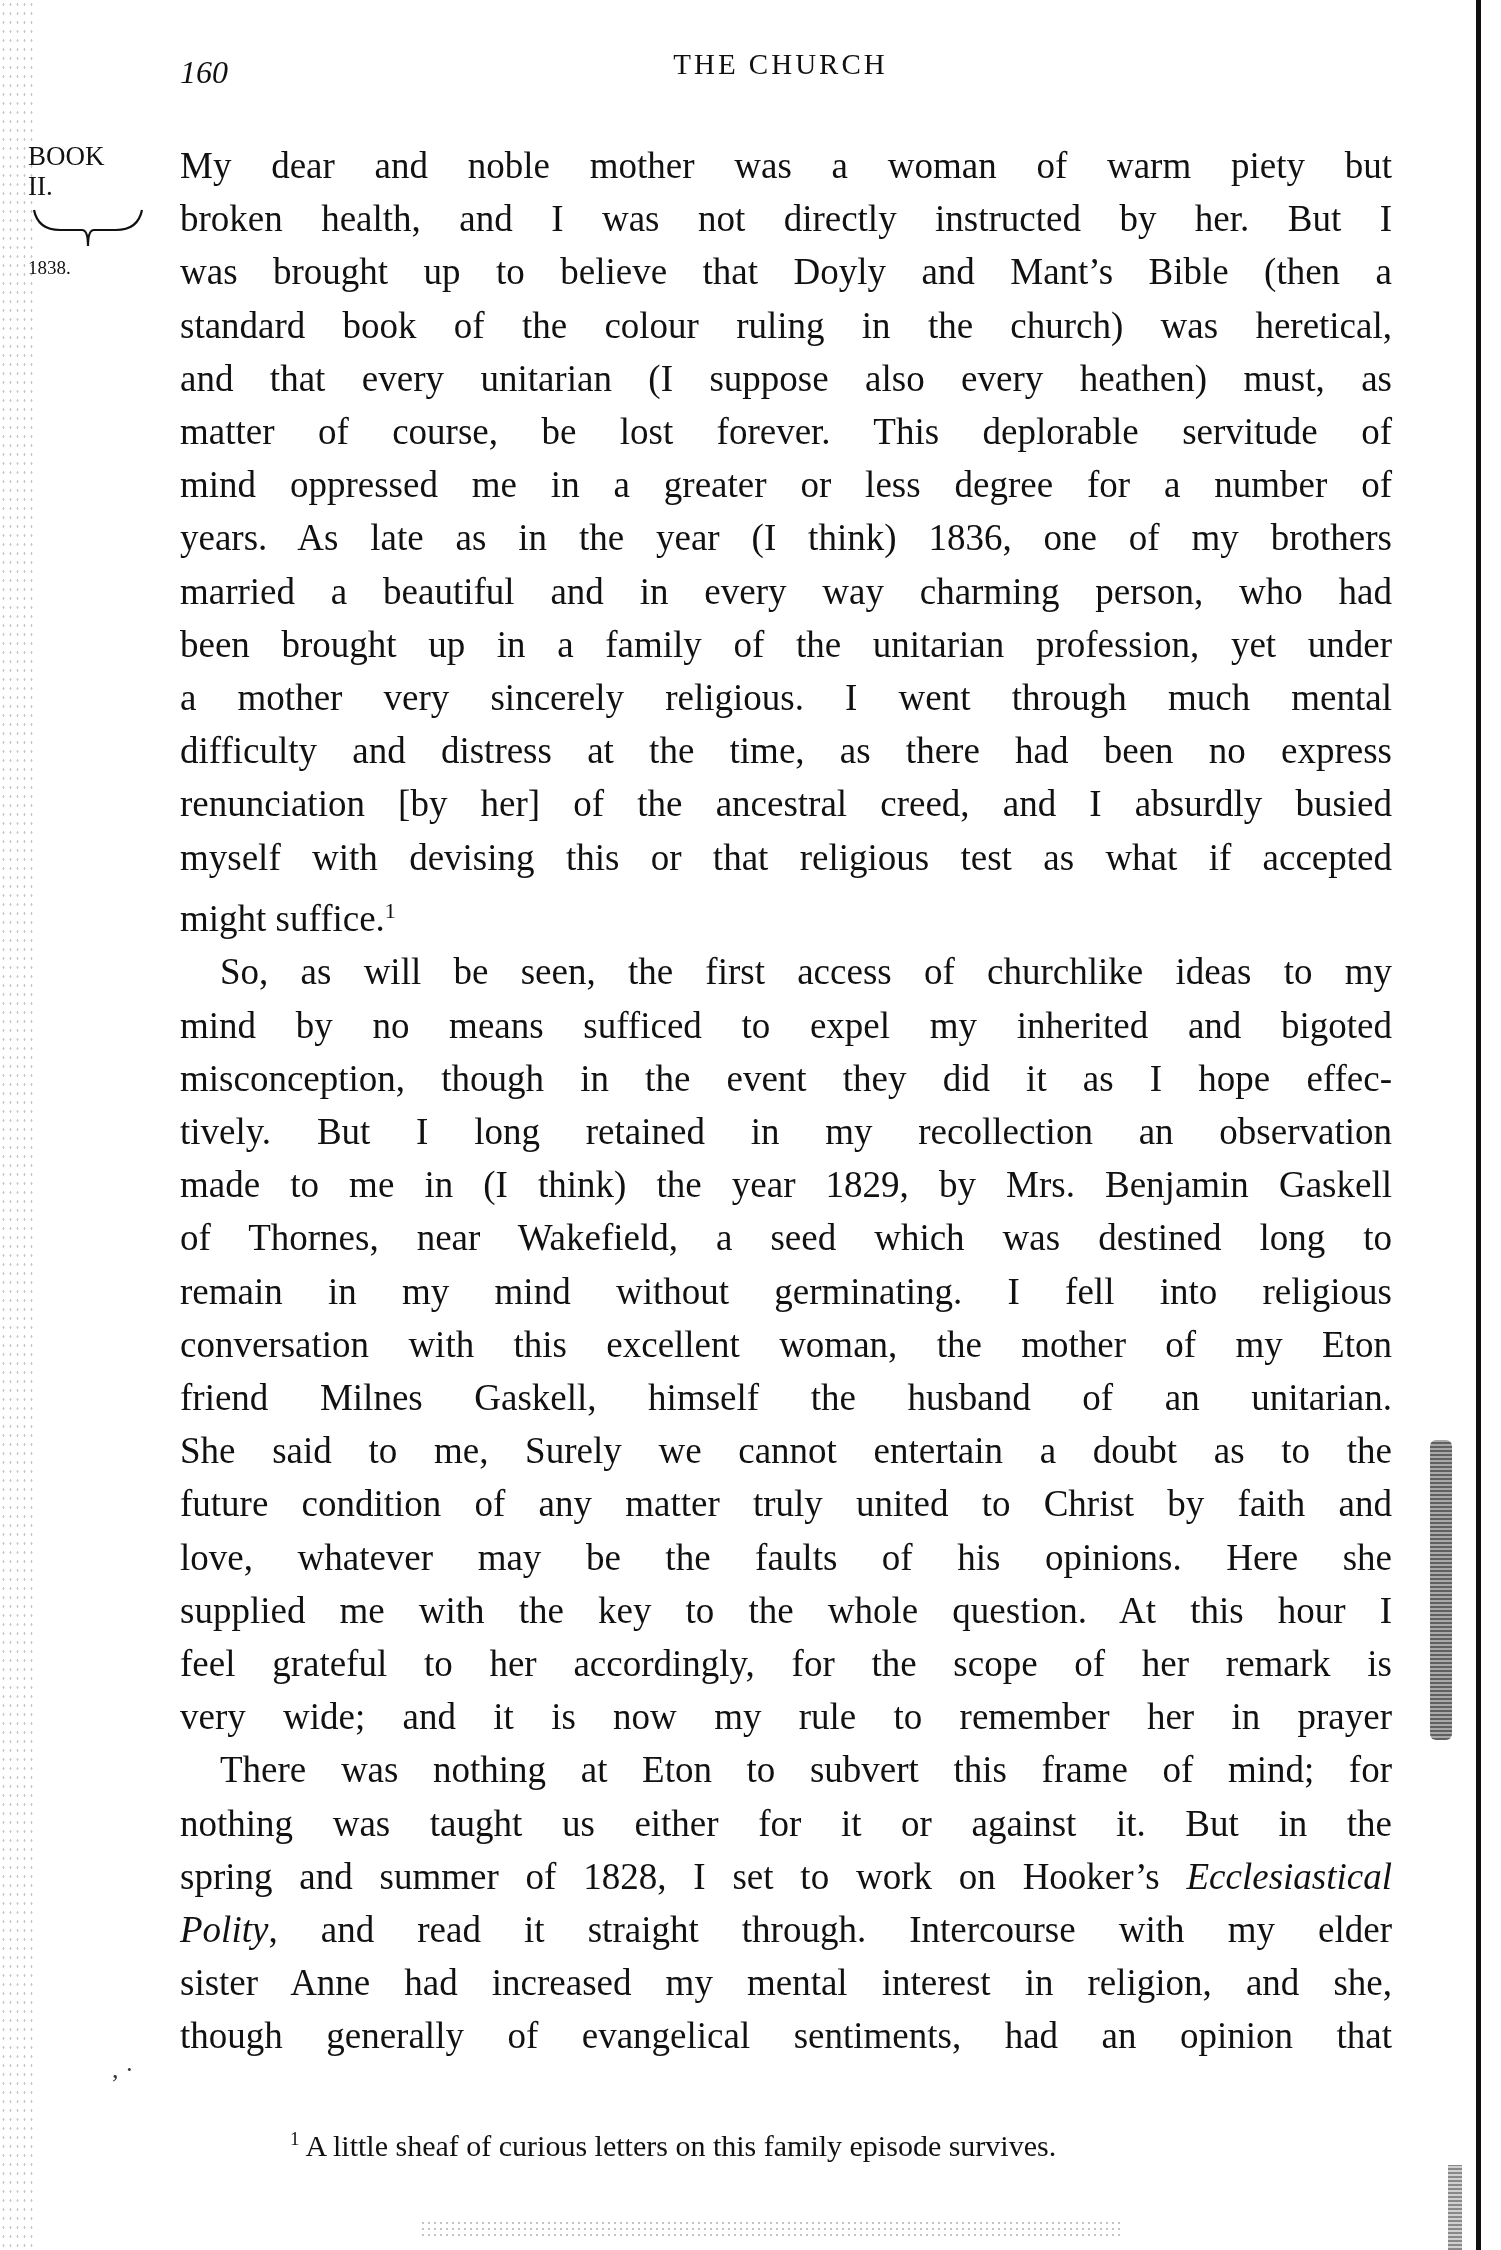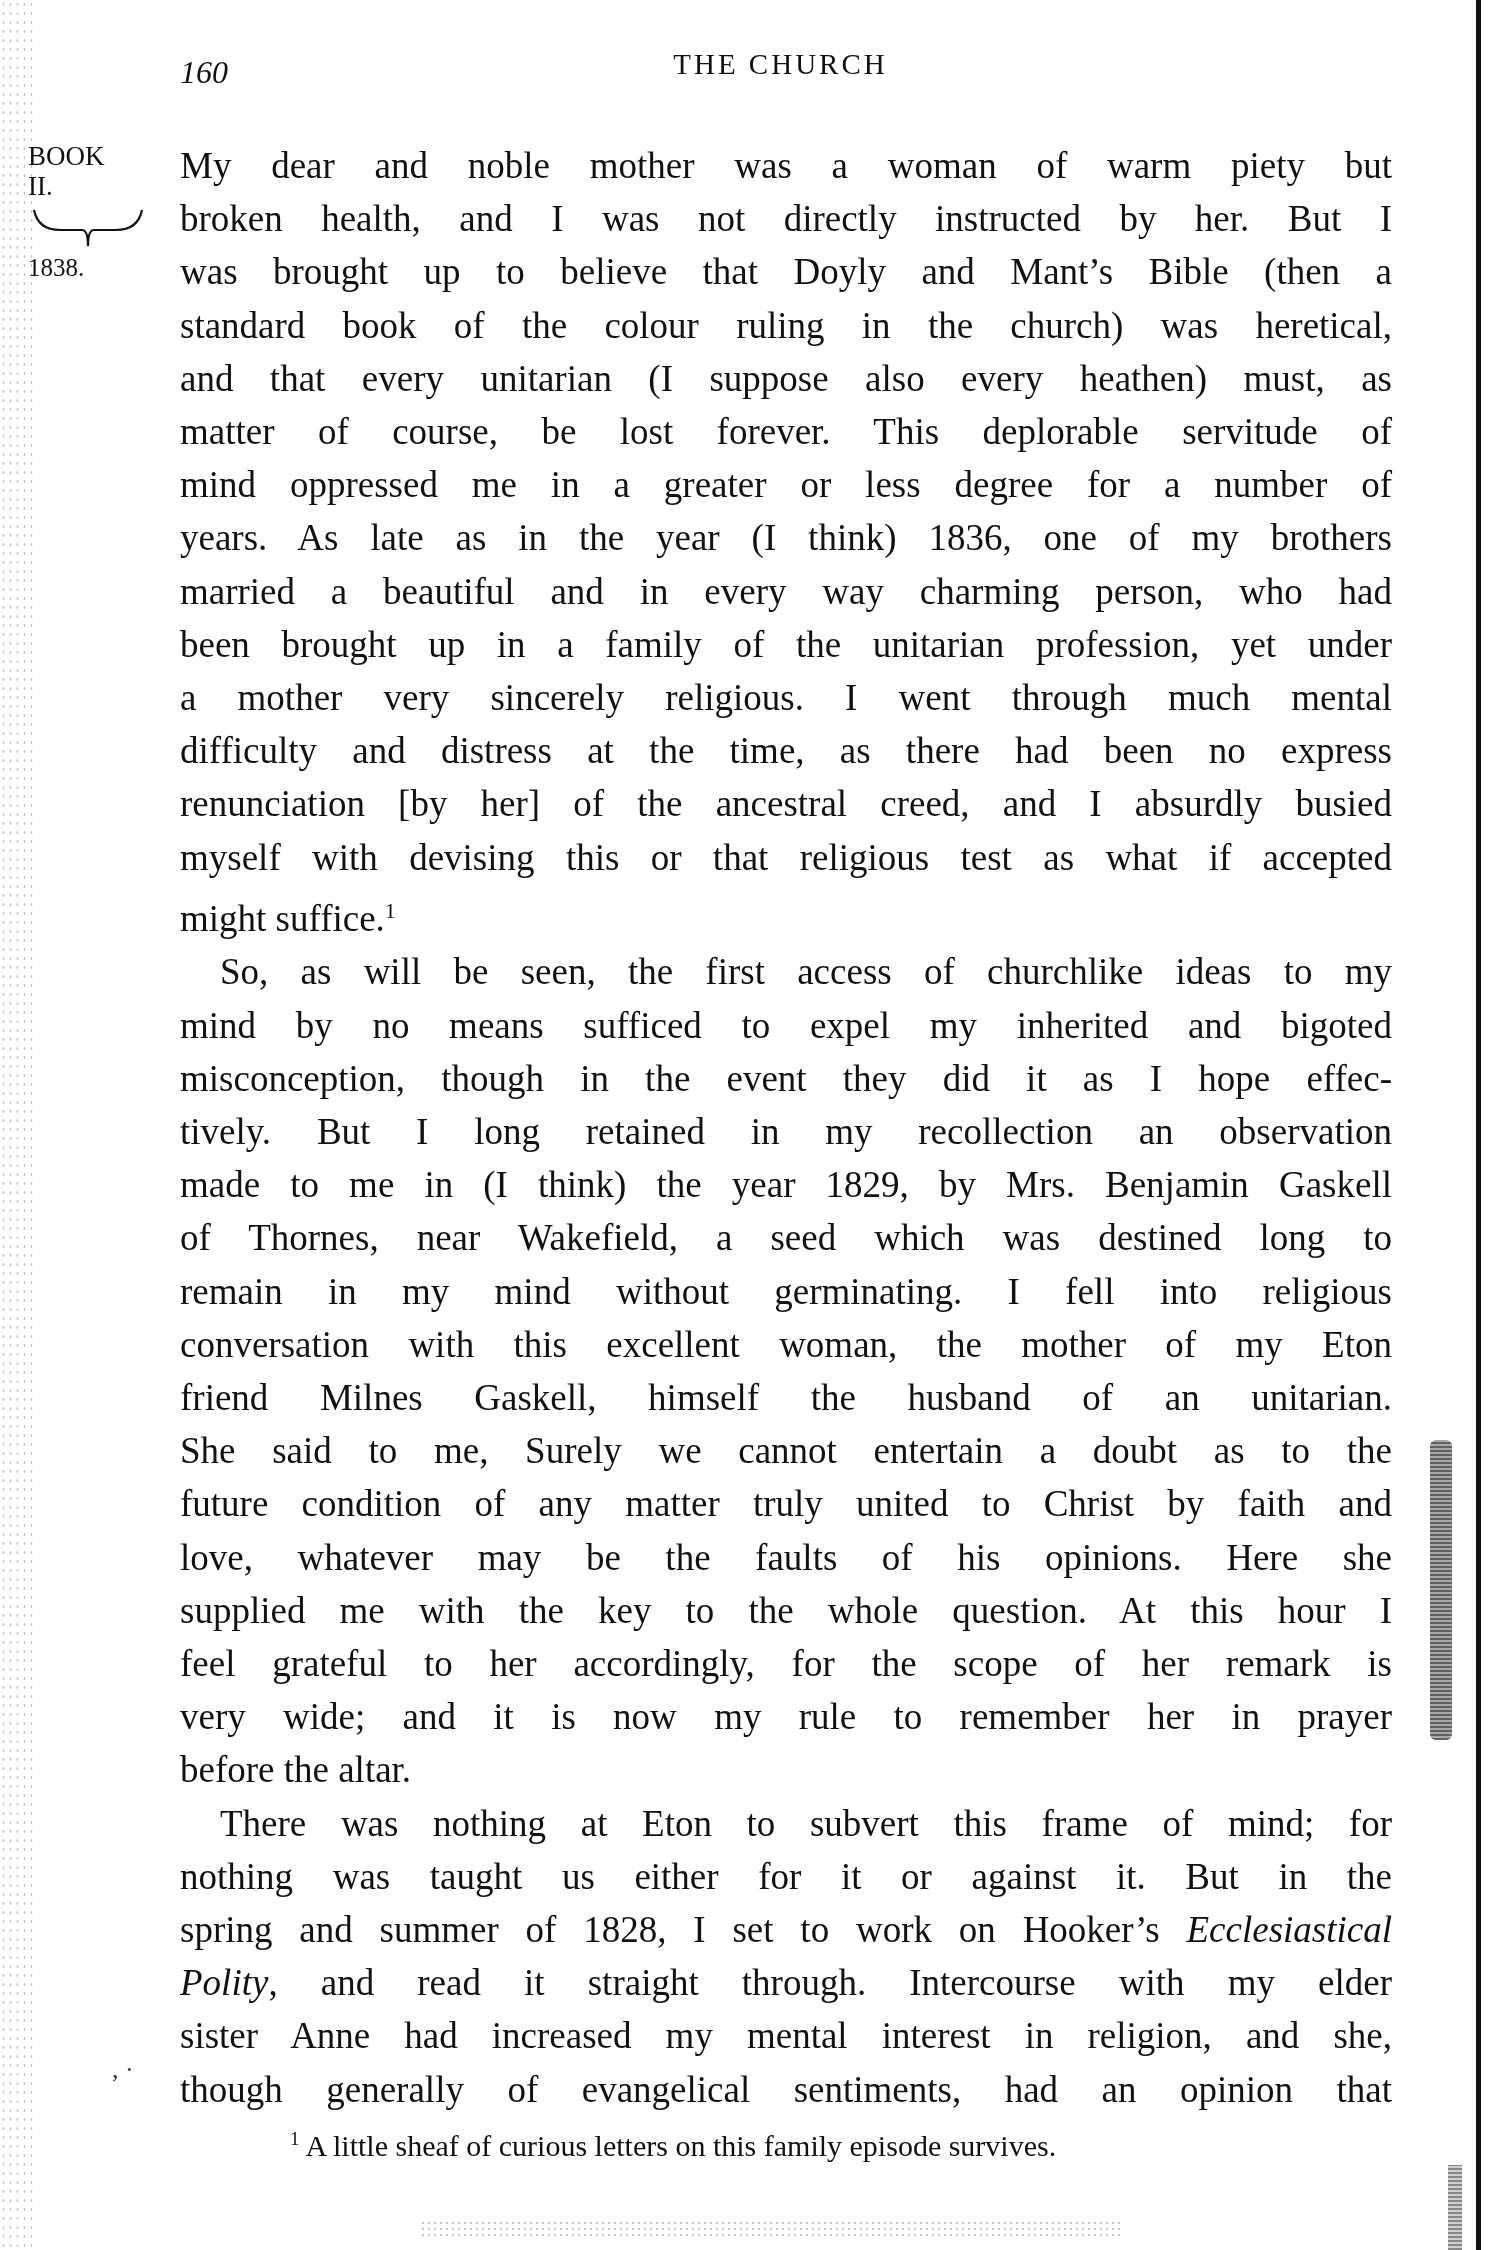--- a/index.html
+++ b/index.html
@@ -16,21 +16,21 @@
   .right-smudge { position:absolute; left:1430px; top:1440px; width:22px; height:300px;
     background: repeating-linear-gradient(0deg,#444 0 2px,#999 2px 4px); opacity:0.85; border-radius:6px; }
   .right-smudge2 { position:absolute; left:1448px; top:2165px; width:14px; height:85px;
     background: repeating-linear-gradient(0deg,#555 0 2px,#bbb 2px 4px); opacity:0.7; }
   .page-number { position:absolute; left:180px; top:54px; font-size:32px;font-style:italic; }
   .running-head { position:absolute; left:0; width:1501px; top:48px; text-align:center;
     font-size:29px; letter-spacing:3px; padding-right:12px; }
   .running-head span { display:inline-block; margin-left:60px; }
   .margin-note { position:absolute; left:28px; top:140px; width:120px; text-align:left; font-size:27px; line-height:32px; }
   .brace { display:block; margin:4px auto 0; width:116px; height:44px; }
-  .margin-year { display:block; font-size:25px; margin-top:2px; }
+  .margin-year { display:block; font-size:19px; margin-top:2px; }
   .body-text { position:absolute; left:180px; top:139px; width:1212px; font-size:37px; line-height:53.2px; text-align:justify; }
   .body-text p { margin:0; text-indent:0; }
   .line { display:block; text-align:justify; text-align-last:justify; white-space:nowrap; }
   .line.last { text-align-last:left; }
   .footnote { position:absolute; left:290px; top:2128px; font-size:30px; }
   .footnote sup { font-size:19px; vertical-align:super; margin-right:6px; }
   .margin-mark { position:absolute; left:112px; top:2055px; font-size:26px; color:#333; }
   .bottom-noise { position:absolute; left:420px; top:2220px; width:700px; height:18px;
     background-image: radial-gradient(#888 0.8px, transparent 1.3px); background-size:6px 6px; opacity:0.5; }
 </style>
@@ -81,21 +81,20 @@
     <span class="line">of Thornes, near Wakefield, a seed which was destined long to</span>
     <span class="line">remain in my mind without germinating.  I fell into religious</span>
     <span class="line">conversation with this excellent woman, the mother of my Eton</span>
     <span class="line">friend Milnes Gaskell, himself the husband of an unitarian.</span>
     <span class="line">She said to me, Surely we cannot entertain a doubt as to the</span>
     <span class="line">future condition of any matter truly united to Christ by faith and</span>
     <span class="line">love, whatever may be the faults of his opinions.  Here she</span>
     <span class="line">supplied me with the key to the whole question.  At this hour I</span>
     <span class="line">feel grateful to her accordingly, for the scope of her remark is</span>
     <span class="line">very wide; and it is now my rule to remember her in prayer</span>
-    <span class="line last">before the altar.</span>
   </p>
   <p>
     <span class="line" style="padding-left:40px">There was nothing at Eton to subvert this frame of mind; for</span>
     <span class="line">nothing was taught us either for it or against it.  But in the</span>
     <span class="line"><span>spring and summer of 1828, I set to work on Hooker’s </span><i>Ecclesiastical</i></span>
     <span class="line"><i>Polity</i><span>, and read it straight through.  Intercourse with my elder</span></span>
     <span class="line">sister Anne had increased my mental interest in religion, and she,</span>
     <span class="line">though generally of evangelical sentiments, had an opinion that</span>
   </p>
 </div>

